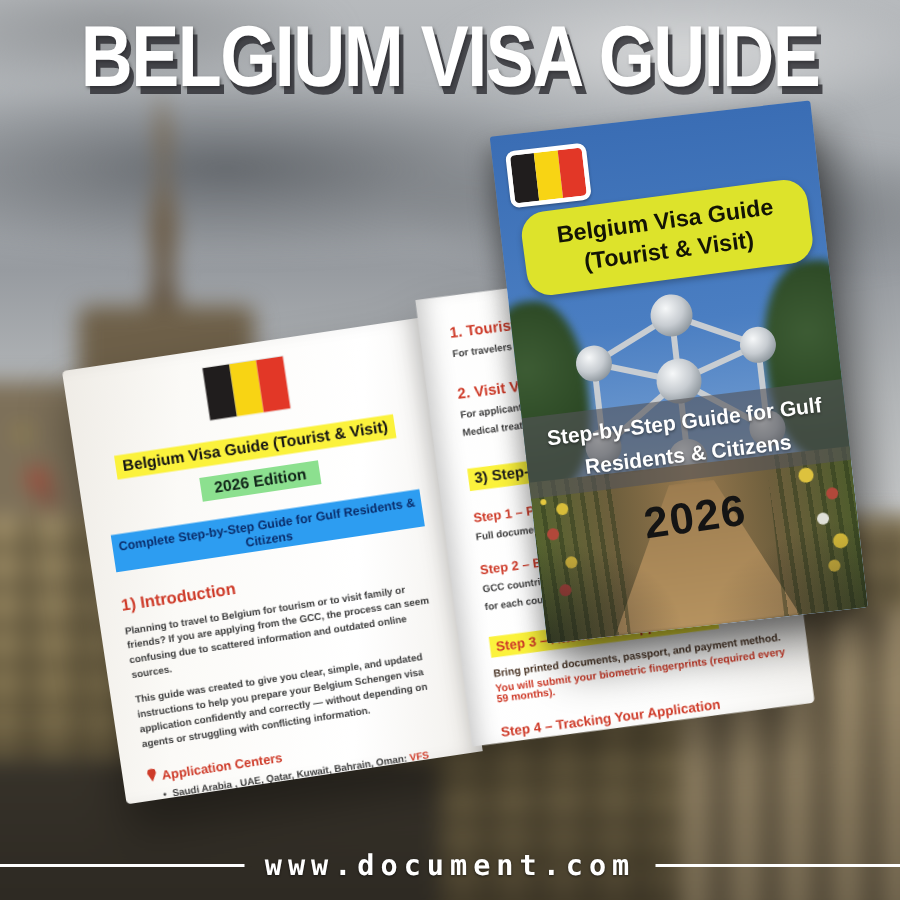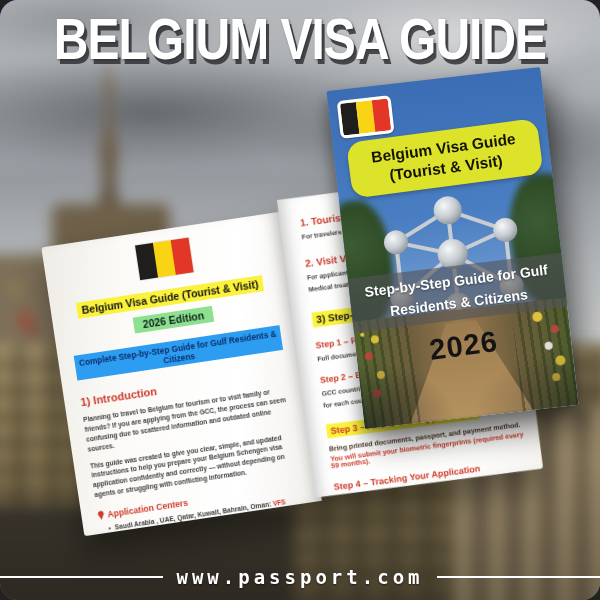--- a/index.html
+++ b/index.html
@@ -1,17 +1,17 @@
 <!DOCTYPE html>
 <html><head>
 <meta charset="utf-8">
 <style>
   html,body{margin:0;padding:0;background:#222;}
   #stage{position:relative;width:600px;height:600px;overflow:hidden;
-         font-family:"Liberation Sans",sans-serif;background:#6d28d9;border-radius:18px;}
+         font-family:"Liberation Sans",sans-serif;background:#6d28d9;}
 
   
   #bg{position:absolute;inset:0;z-index:0;
       background:linear-gradient(180deg,#b7babd 0%,#a9adb1 16%,#979ba0 30%,#b4b7b9 44%,
                  #c7c9ca 56%,#a89f8b 66%,#8b7e66 78%,#6e6350 100%);}
   #bg .blurwrap{position:absolute;inset:-14px;filter:blur(7px);}
   .cloud1{position:absolute;left:-60px;top:66px;width:500px;height:120px;
           background:radial-gradient(ellipse at 45% 50%,rgba(88,92,97,.85),rgba(88,92,97,0) 70%);}
   .cloud2{position:absolute;left:270px;top:104px;width:430px;height:100px;
           background:radial-gradient(ellipse,rgba(98,102,106,.8),transparent 70%);}
@@ -260,17 +260,17 @@
       <span>Step-by-Step Guide for Gulf</span><br>
       <span>Residents &amp; Citizens</span>
     </div>
 
     <div class="year">2026</div>
     <div class="cover-shade"></div>
   </div>
 
   <div id="footer">
     <div class="fline"></div>
-    <div class="furl">www.passport.com</div>
+    <div class="furl">www.document.com</div>
     <div class="fline"></div>
   </div>
 
 </div>
 
 </body></html>

